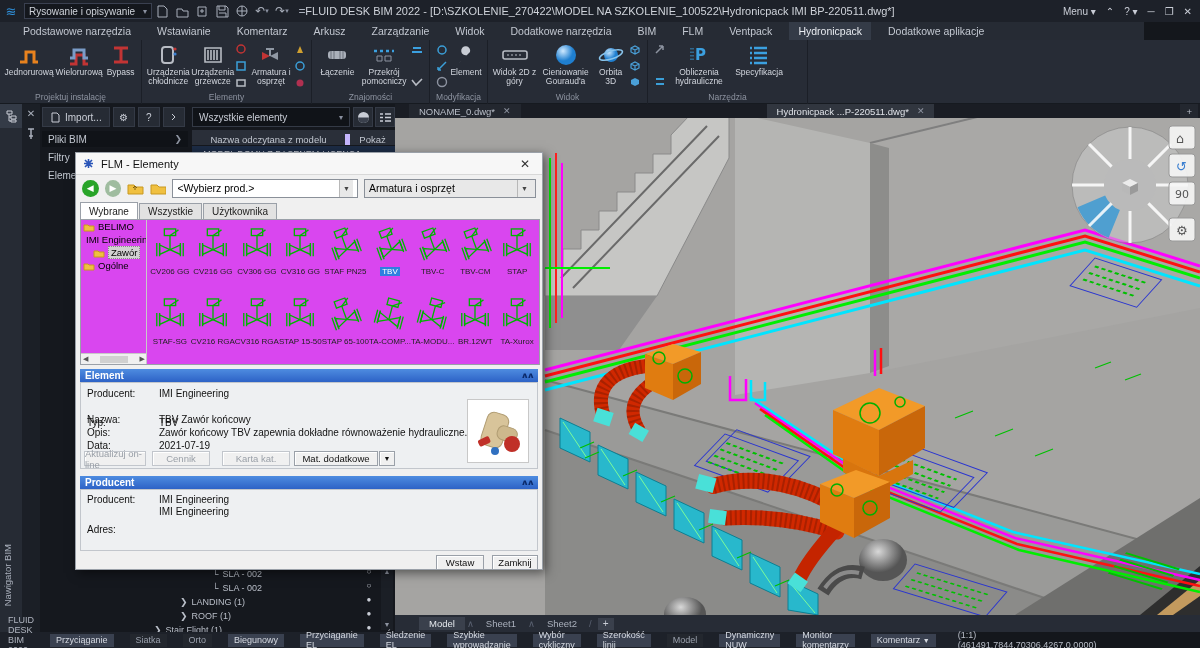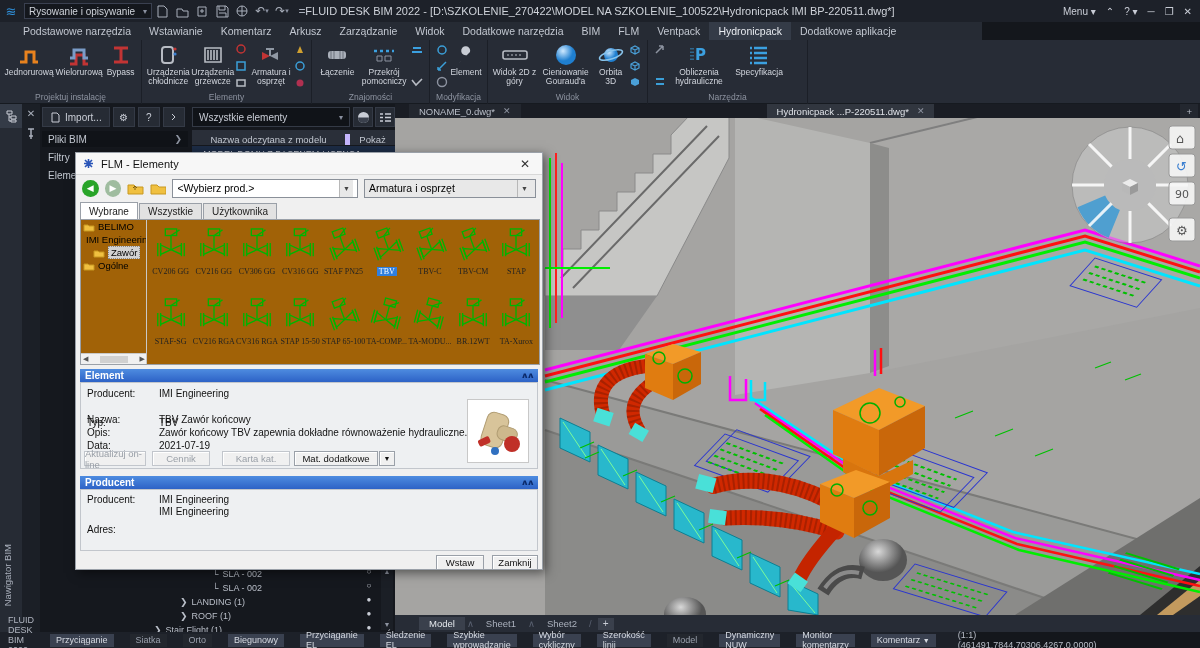--- a/index.html
+++ b/index.html
@@ -8,21 +8,21 @@
   .abs { position:absolute; }
   
   #titlebar { left:0; top:0; width:1200px; height:22px; background:#1d2129; display:flex; align-items:center; color:#c9cdd6; font-size:11px; }
   #logo { width:22px; text-align:center; color:#2f8fd8; font-size:13px; }
   #workspace { background:#14171d; border:1px solid #3a4050; height:16px; width:128px; margin-left:2px; display:flex; align-items:center; padding:0 4px; font-size:10px; color:#cfd3da; }
   #workspace .car { margin-left:auto; font-size:8px; color:#8a90a0; }
   .qa { width:20px; height:18px; display:flex; align-items:center; justify-content:center; color:#aab0bc; font-size:12px; }
   #doctitle { position:absolute; left:0; right:0; text-align:center; pointer-events:none; color:#cfd3da; font-size:11px; }
   #tb-right { margin-left:auto; display:flex; align-items:center; gap:10px; padding-right:8px; z-index:2; font-size:10px; }
   
-  #menubar { left:0; top:22px; width:982px; height:18px; background:#262b34; display:flex; align-items:center; padding-left:14px; gap:0; }
+  #menubar { left:0; top:22px; width:1144px; height:18px; background:#262b34; display:flex; align-items:center; padding-left:14px; gap:8px; }
   .mtab { font-size:10.5px; color:#c2c7d0; padding:2px 9px; height:18px; display:flex; align-items:center; }
   .mtab.active { background:#343b47; color:#e8ebf0; }
   
   #ribbon { left:0; top:40px; width:1200px; height:64px; background:#272c36; border-bottom:1px solid #161a20; display:flex; }
   .rgroup { position:relative; height:64px; border-right:1px solid #1b1f27; display:flex; align-items:flex-start; padding:2px 4px 12px; }
   .rgroup .glabel { position:absolute; left:0; right:0; bottom:0; height:12px; text-align:center; font-size:8.5px; color:#8d93a0; }
   .bigbtn { width:52px; height:50px; display:flex; flex-direction:column; align-items:center; justify-content:flex-start; color:#d2d6de; }
   .bigbtn .ic { height:26px; display:flex; align-items:center; justify-content:center; }
   .bigbtn .bl { font-size:8.5px; line-height:1.1; text-align:center; }
   .smallcol { width:16px; height:48px; display:flex; flex-direction:column; justify-content:space-between; padding:2px 0; align-items:center; }
@@ -68,28 +68,28 @@
   #dlg-title { position:absolute; left:0; top:0; right:0; height:22px; background:#f7f7f7; border-bottom:1px solid #d8d8d8; display:flex; align-items:center; padding:0 6px; gap:6px; }
   #dlg-title .t { font-size:11px; color:#111; }
   #dlg-title .x { margin-left:auto; color:#333; font-size:12px; padding:0 6px; }
   #dlg-tools { position:absolute; left:0; top:22px; right:0; height:26px; display:flex; align-items:center; gap:6px; padding:0 6px; }
   .navball { width:17px; height:17px; border-radius:50%; display:flex; align-items:center; justify-content:center; color:#fff; font-size:9px; }
   .combo { height:19px; background:#fff; border:1px solid #8a9099; display:flex; align-items:center; font-size:10.5px; padding:0 4px; }
   .combo .car { margin-left:auto; width:14px; text-align:center; background:#e8e8e8; border-left:1px solid #b8b8b8; font-size:7px; color:#444; align-self:stretch; display:flex; align-items:center; justify-content:center; }
   #dlg-tabs { position:absolute; left:4px; top:50px; display:flex; }
   .wtab { font-size:10px; padding:2px 8px; border:1px solid #9aa0a8; border-bottom:none; background:#e2e2e2; color:#222; margin-right:1px; }
   .wtab.active { background:#fff; position:relative; top:-1px; padding-top:3px; }
-  #dlg-list { position:absolute; left:4px; top:66px; width:460px; height:146px; background:#a16207; border:1px solid #9aa0a8; }
+  #dlg-list { position:absolute; left:4px; top:66px; width:460px; height:146px; background:#d946ef; border:1px solid #9aa0a8; }
   #dlg-tree { position:absolute; left:0; top:0; width:66px; height:144px; border-right:1px solid #c8c8c8; font-size:9.5px; overflow:hidden; }
   .tnode { display:flex; align-items:center; gap:3px; height:13px; padding-left:2px; white-space:nowrap; }
   .tnode.child { padding-left:12px; }
   .tnode .sel { background:#d2d2d2; border:1px dotted #888; padding:0 2px; }
   #tree-hscroll { position:absolute; left:0; bottom:0; width:66px; height:11px; background:#f0f0f0; border-top:1px solid #c8c8c8; display:flex; justify-content:space-between; align-items:center; font-size:7px; color:#555; padding:0 2px; }
   #tree-hscroll .thumb { width:28px; height:7px; background:#d0d0d0; }
-  #grid { position:absolute; left:68px; top:2px; right:1px; display:grid; grid-template-columns:repeat(9,1fr); grid-auto-rows:70px;font-family:Liberation Serif, serif; }
+  #grid { position:absolute; left:68px; top:2px; right:1px; display:grid; grid-template-columns:repeat(9,1fr); grid-auto-rows:70px; }
   .gitem { display:flex; flex-direction:column; align-items:center; }
   .gitem .gi { height:42px; display:flex; align-items:flex-end; justify-content:center; }
   .gitem .gl { font-size:8px; color:#222; margin-top:3px; white-space:nowrap; }
   .gitem.selected .gl { background:#2f7fe0; color:#fff; padding:0 2px; }
   .sechdr { position:absolute; left:4px; height:13px; right:4px; background:linear-gradient(#4e8ce0,#2d62c6); color:#fff; font-size:10px; font-weight:bold; display:flex; align-items:center; padding:0 5px; }
   .sechdr .up { margin-left:auto; color:#0b2a6b; font-size:10px; transform:scaleY(.8); letter-spacing:-2px; }
   .secbody { position:absolute; left:4px; right:4px; background:#eef0f2; border:1px solid #c2c6cc; }
   .frow { position:absolute; left:6px; font-size:10px; color:#111; }
   .frow .lab { display:inline-block; width:72px; }
   .dlgbtn { position:absolute; height:15px; font-size:9.5px; display:flex; align-items:center; justify-content:center; background:#f0f0f0; border:1px solid #9aa0a8; box-shadow:inset 1px 1px 0 #fff; color:#111; }

